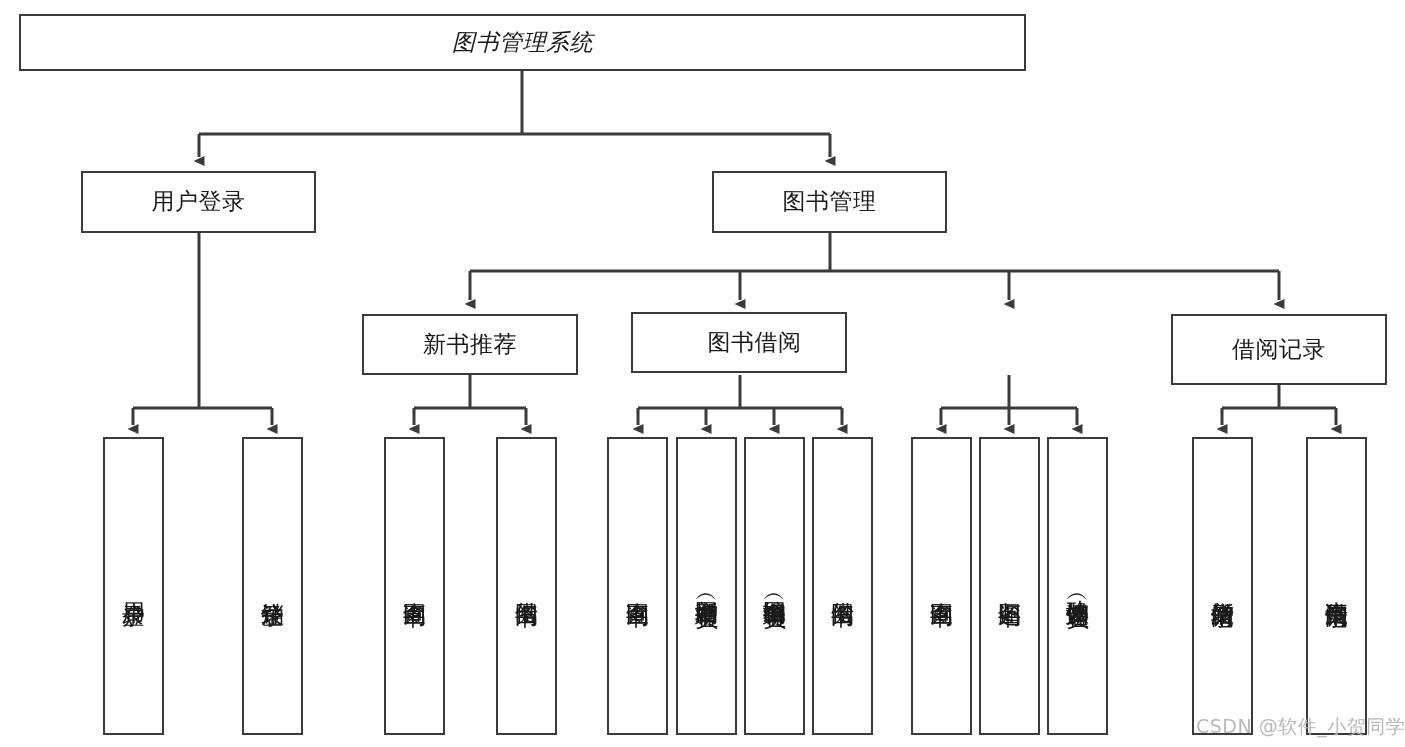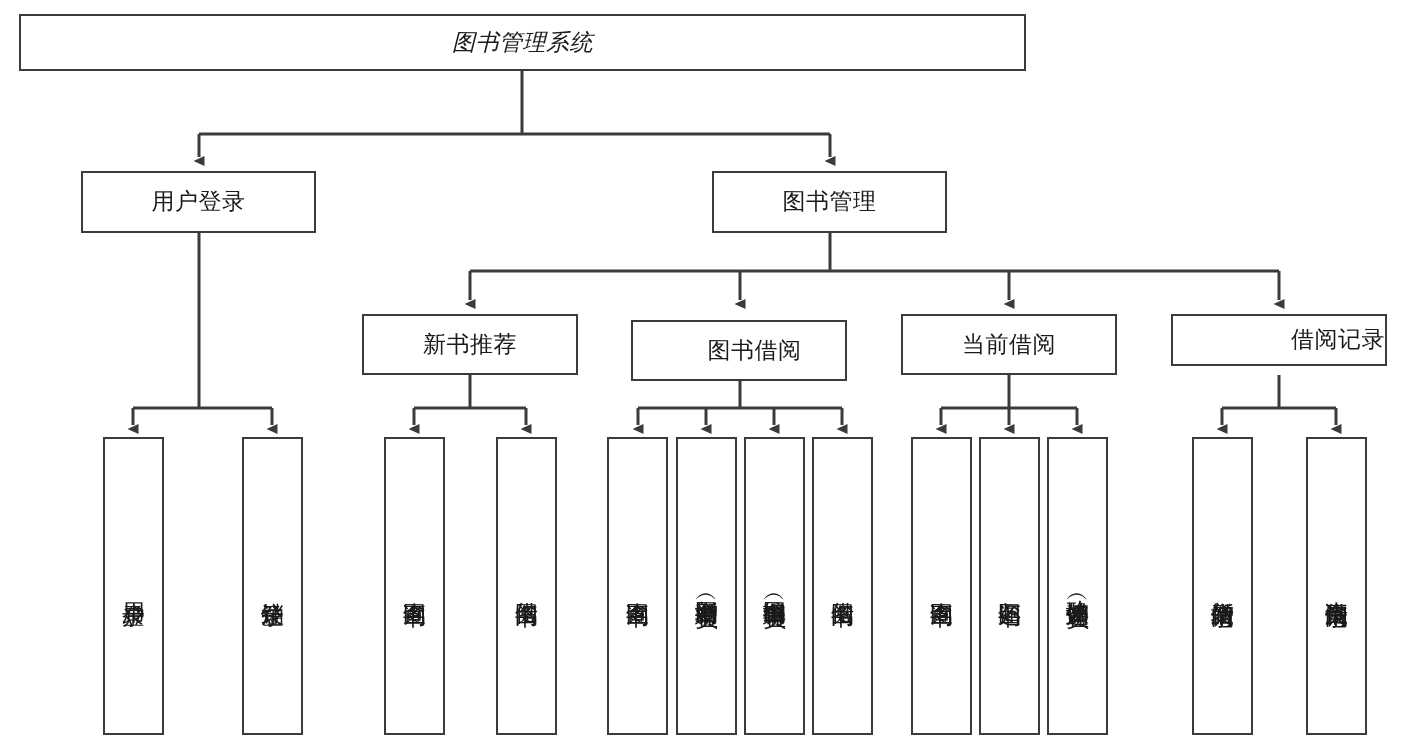--- a/index.html
+++ b/index.html
@@ -129,27 +129,24 @@
   <div class="node horiz" style="left:81px; top:171px; width:235px; height:62px;">
     <span class="lbl">用户登录</span>
   </div>
   <div class="node horiz" style="left:362px; top:314px; width:216px; height:61px;">
     <span class="lbl">新书推荐</span>
   </div>
 
   <div class="node horiz" style="left:712px; top:171px; width:235px; height:62px;">
     <span class="lbl">图书管理</span>
   </div>
-  <div class="node horiz" style="left:631px; top:320px; width:216px; height:61px;padding-left:31px;">
+  <div class="node horiz" style="left:631px; top:312px; width:216px; height:61px;padding-left:31px;">
     <span class="lbl">图书借阅</span>
   </div>
-  <div class="node horiz" style="left:901px; top:314px; width:216px; height:61px;">
-    <span class="lbl">当前借阅</span>
-  </div>
-  <div class="node horiz" style="left:1171px; top:314px; width:216px; height:52px;justify-content:flex-end;">
+  <div class="node horiz" style="left:1171px; top:314px; width:216px; height:71px;">
     <span class="lbl">借阅记录</span>
   </div>
 
   <div class="node vert" style="left:103px; top:437px; width:61px; height:298px;">
     <span class="lbl">用户登录</span>
   </div>
   <div class="node vert" style="left:242px; top:437px; width:61px; height:298px;">
     <span class="lbl">注销登录</span>
   </div>
 
@@ -183,14 +180,15 @@
     <span class="lbl">确认归还（管理员）</span>
   </div>
 
   <div class="node vert" style="left:1192px; top:437px; width:61px; height:298px;">
     <span class="lbl">新增借阅记录</span>
   </div>
   <div class="node vert" style="left:1306px; top:437px; width:61px; height:298px;">
     <span class="lbl">查询借阅记录</span>
   </div>
 
+  <div class="watermark" style="left:1196px; top:714px;">CSDN @软件_小贺同学</div>
 
 </div>
 
 </body></html>

